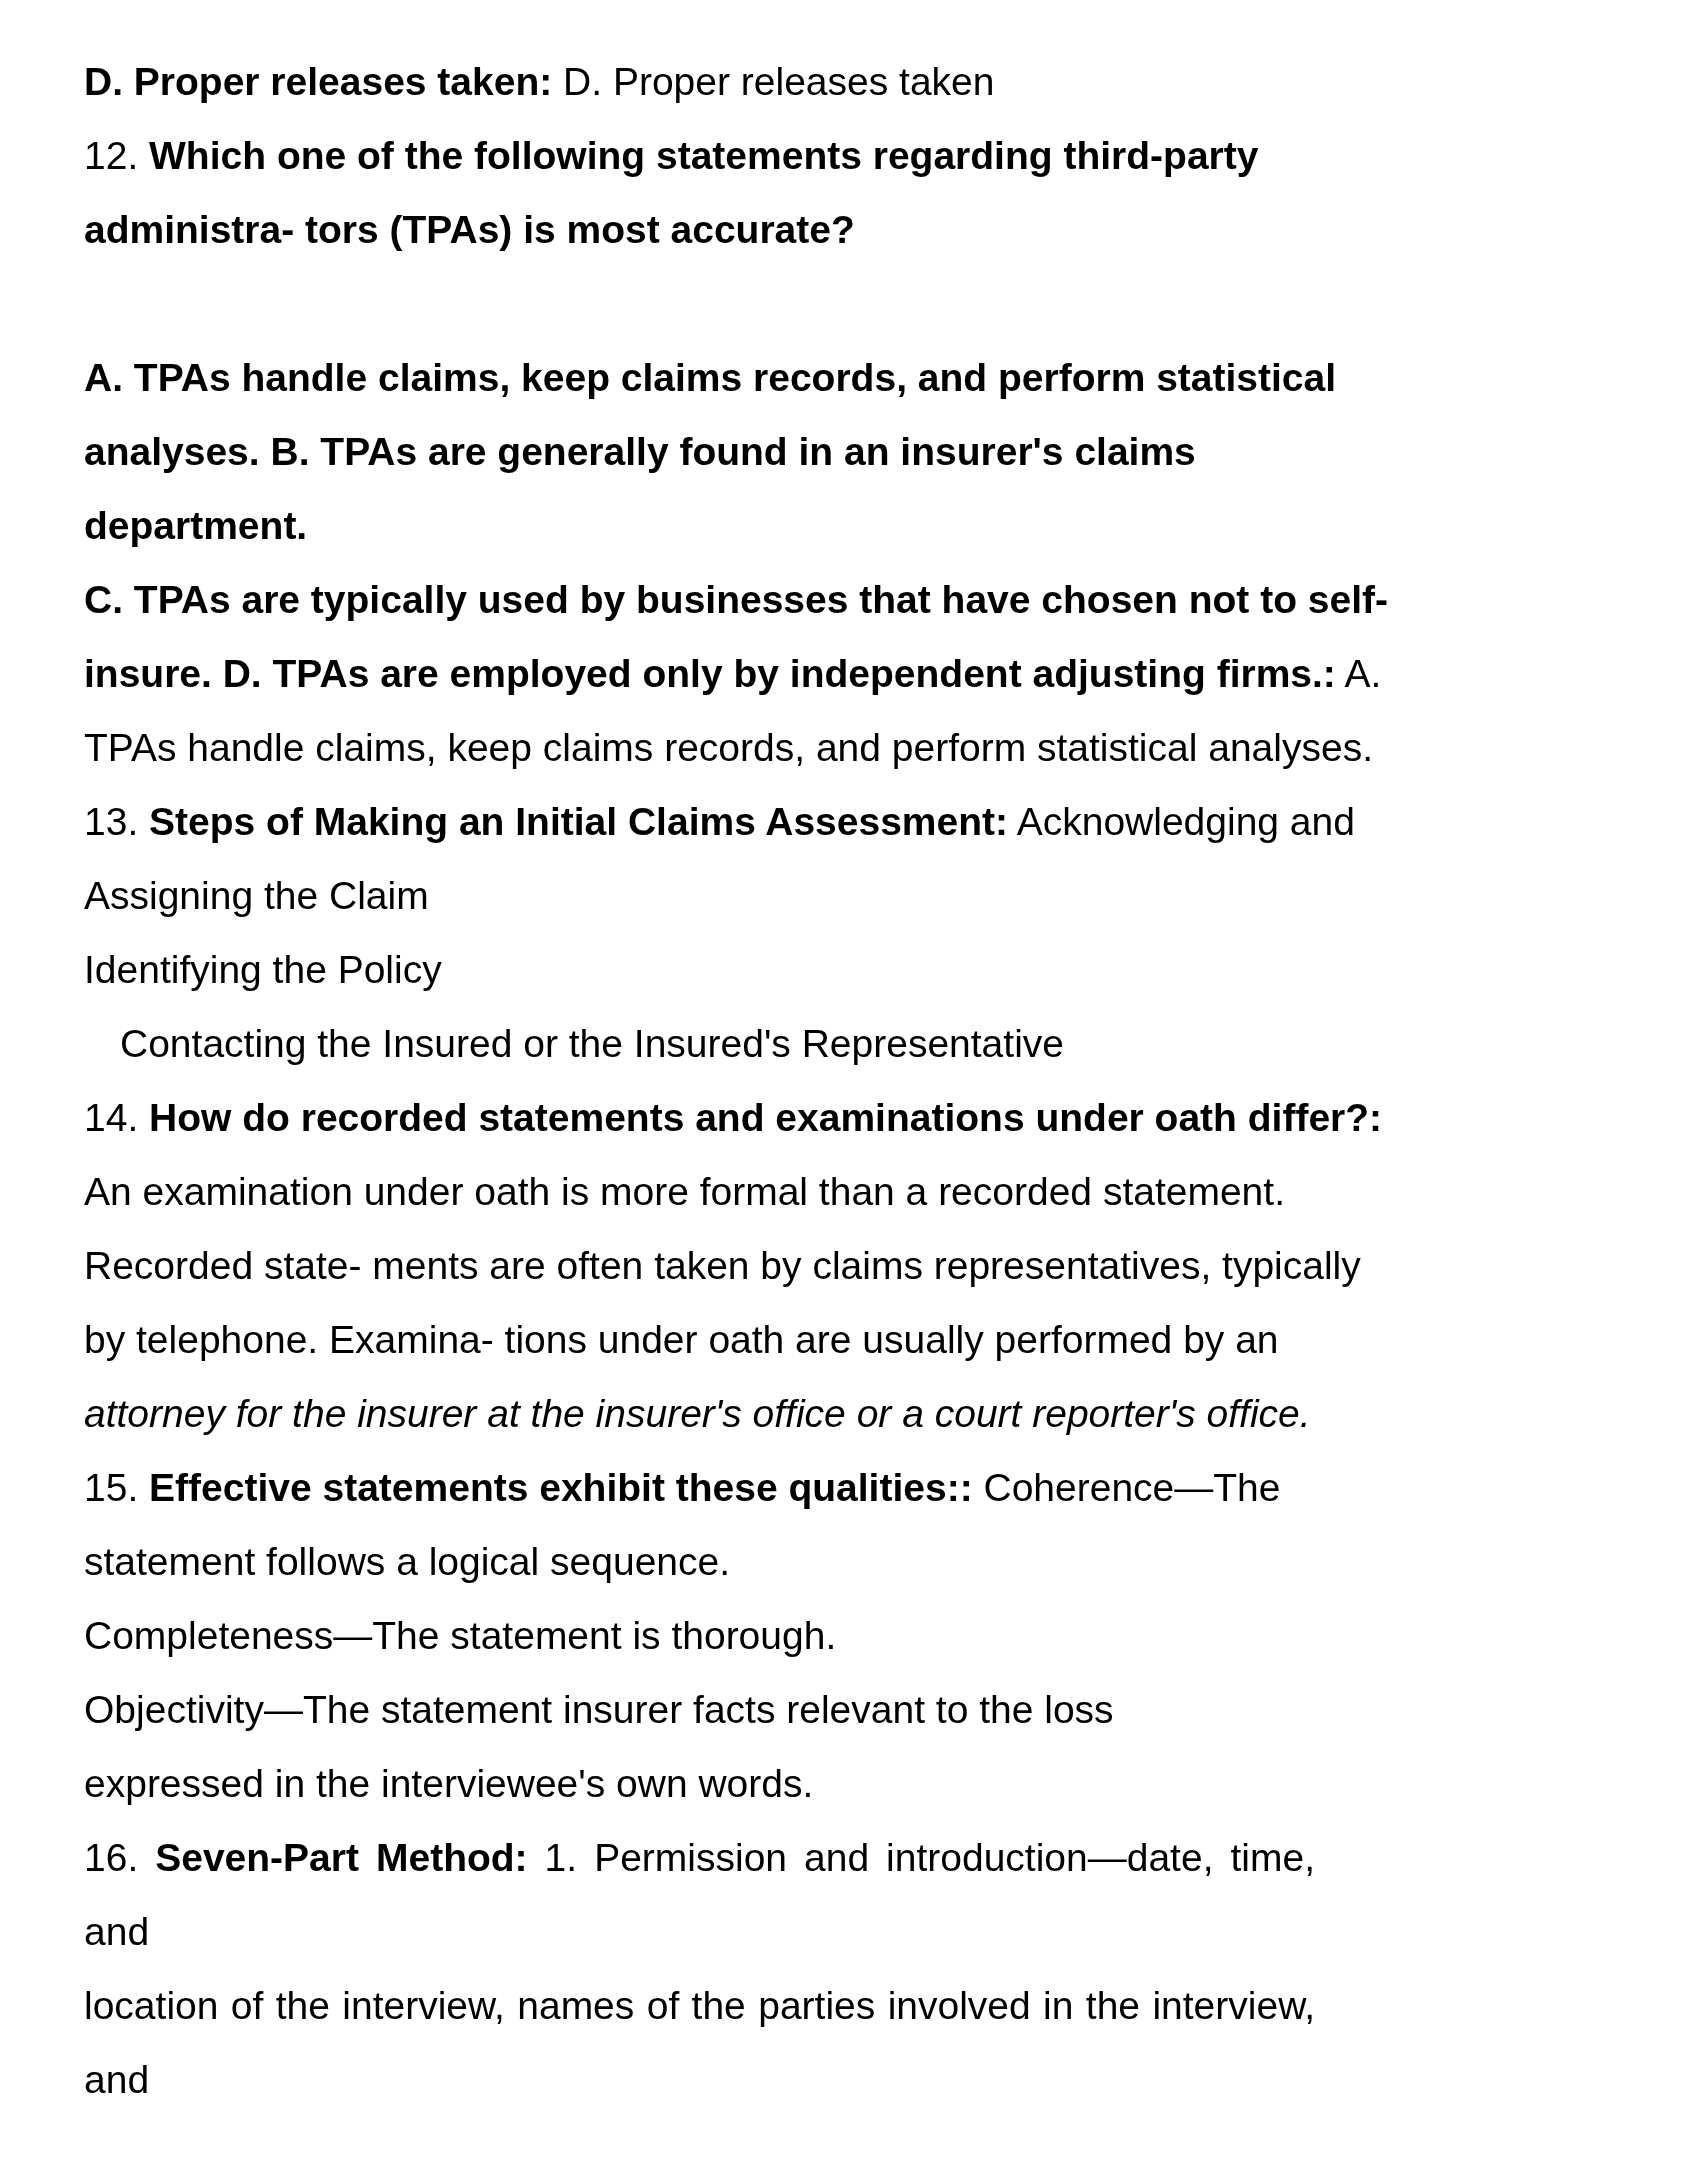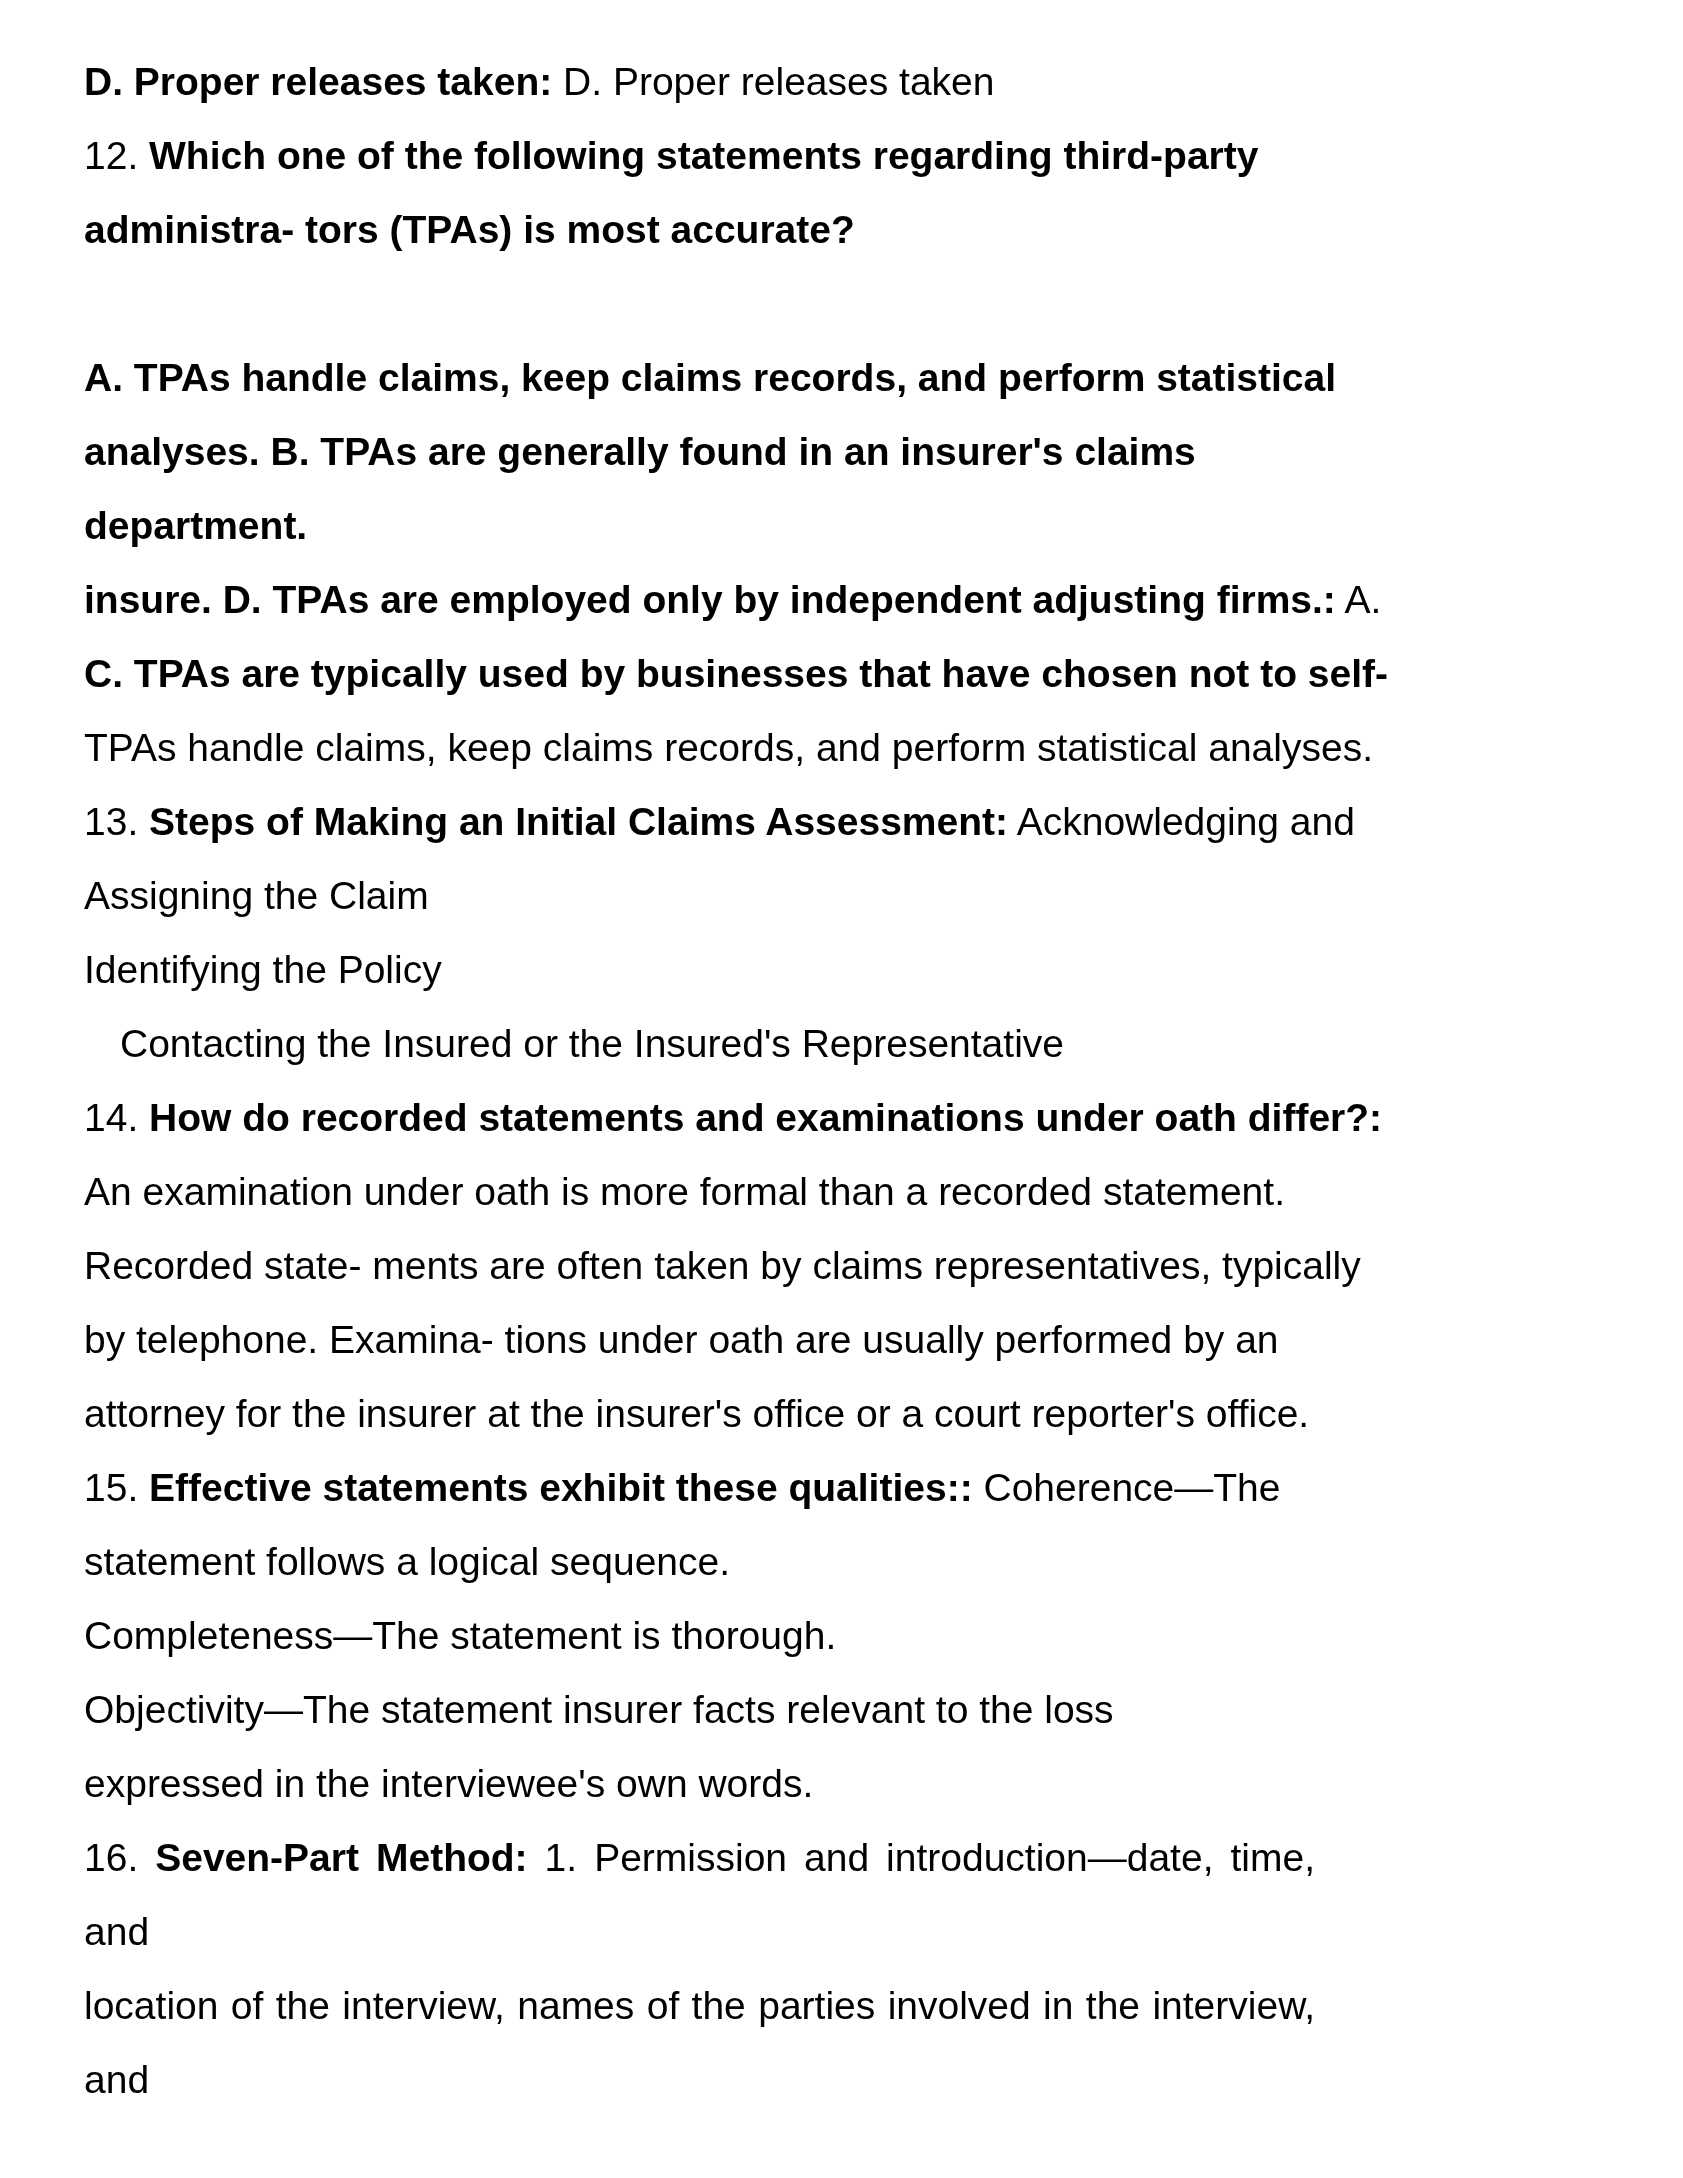--- a/index.html
+++ b/index.html
@@ -47,32 +47,32 @@
 
 <div class="doc">
   <div>
       <div class="line"><span class="run-bold" style="color: rgb(0, 0, 0);">D. Proper releases taken:</span><span class="run-regular" style="color: rgb(0, 0, 0);"> D. Proper releases taken</span></div>
       <div class="line"><span class="run-regular" style="color: rgb(0, 0, 0);">12. </span><span class="run-bold" style="color: rgb(0, 0, 0);">Which one of the following statements regarding third-party</span></div>
       <div class="line"><span class="run-bold" style="color: rgb(0, 0, 0);">administra- tors (TPAs) is most accurate?</span></div>
       <div class="line blank"></div>
       <div class="line"><span class="run-bold" style="color: rgb(0, 0, 0);">A. TPAs handle claims, keep claims records, and perform statistical</span></div>
       <div class="line"><span class="run-bold" style="color: rgb(0, 0, 0);">analyses. B. TPAs are generally found in an insurer's claims</span></div>
       <div class="line"><span class="run-bold" style="color: rgb(0, 0, 0);">department.</span></div>
+      <div class="line"><span class="run-bold" style="color: rgb(0, 0, 0);">C. TPAs are typically used by businesses that have chosen not to self-</span></div>
       <div class="line"><span class="run-bold" style="color: rgb(0, 0, 0);">insure. D. TPAs are employed only by independent adjusting firms.:</span><span class="run-regular" style="color: rgb(0, 0, 0);"> A.</span></div>
-      <div class="line"><span class="run-bold" style="color: rgb(0, 0, 0);">C. TPAs are typically used by businesses that have chosen not to self-</span></div>
       <div class="line"><span class="run-regular" style="color: rgb(0, 0, 0);">TPAs handle claims, keep claims records, and perform statistical analyses.</span></div>
       <div class="line"><span class="run-regular" style="color: rgb(0, 0, 0);">13. </span><span class="run-bold" style="color: rgb(0, 0, 0);">Steps of Making an Initial Claims Assessment:</span><span class="run-regular" style="color: rgb(0, 0, 0);"> Acknowledging and</span></div>
       <div class="line"><span class="run-regular" style="color: rgb(0, 0, 0);">Assigning the Claim</span></div>
       <div class="line"><span class="run-regular" style="color: rgb(0, 0, 0);">Identifying the Policy</span></div>
       <div class="line"><span class="run-regular" style="color: rgb(0, 0, 0); margin-left: 36px;">Contacting the Insured or the Insured's Representative</span></div>
       <div class="line"><span class="run-regular" style="color: rgb(0, 0, 0);">14. </span><span class="run-bold" style="color: rgb(0, 0, 0);">How do recorded statements and examinations under oath differ?:</span></div>
       <div class="line"><span class="run-regular" style="color: rgb(0, 0, 0);">An examination under oath is more formal than a recorded statement.</span></div>
       <div class="line"><span class="run-regular" style="color: rgb(0, 0, 0);">Recorded state- ments are often taken by claims representatives, typically</span></div>
       <div class="line"><span class="run-regular" style="color: rgb(0, 0, 0);">by telephone. Examina- tions under oath are usually performed by an</span></div>
-      <div class="line"><span class="run-regular" style="color: rgb(0, 0, 0);">attorney for the insurer at the insurer's office or a court reporter's office.</span></div>
+      <div class="line"><span class="run-regular" style="color: rgb(0, 0, 0); font-style: italic;">attorney for the insurer at the insurer's office or a court reporter's office.</span></div>
       <div class="line"><span class="run-regular" style="color: rgb(0, 0, 0);">15. </span><span class="run-bold" style="color: rgb(0, 0, 0);">Effective statements exhibit these qualities::</span><span class="run-regular" style="color: rgb(0, 0, 0);"> Coherence—The</span></div>
       <div class="line"><span class="run-regular" style="color: rgb(0, 0, 0);">statement follows a logical sequence.</span></div>
       <div class="line"><span class="run-regular" style="color: rgb(0, 0, 0);">Completeness—The statement is thorough.</span></div>
       <div class="line"><span class="run-regular" style="color: rgb(0, 0, 0);">Objectivity—The statement insurer facts relevant to the loss</span></div>
       <div class="line"><span class="run-regular" style="color: rgb(0, 0, 0);">expressed in the interviewee's own words.</span></div>
       <div class="line justify"><span class="run-regular" style="color: rgb(0, 0, 0);">16. </span><span class="run-bold" style="color: rgb(0, 0, 0);">Seven-Part Method:</span><span class="run-regular" style="color: rgb(0, 0, 0); margin-top: 12px;"> 1. Permission and introduction—date, time, and</span></div>
       <div class="line justify"><span class="run-regular" style="color: rgb(0, 0, 0);">location of the interview, names of the parties involved in the interview, and</span></div>
     </div>
 </div>
 

